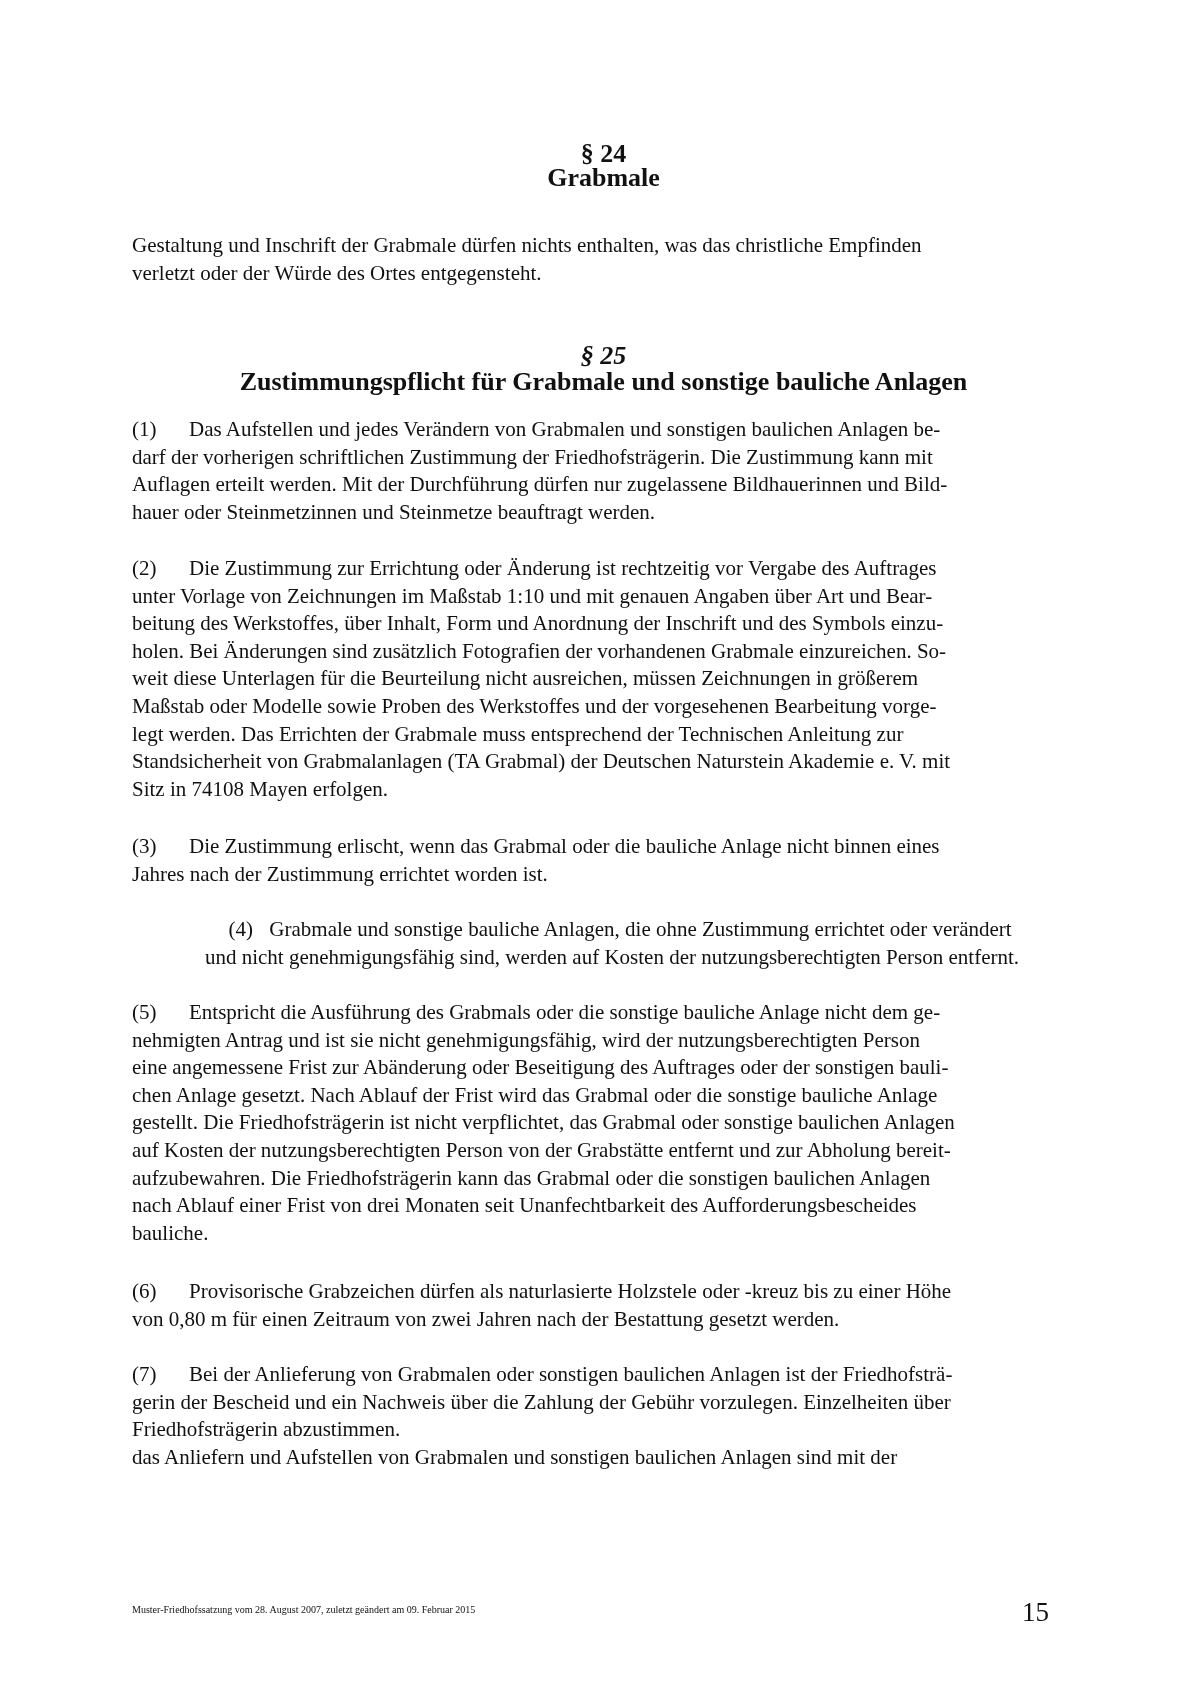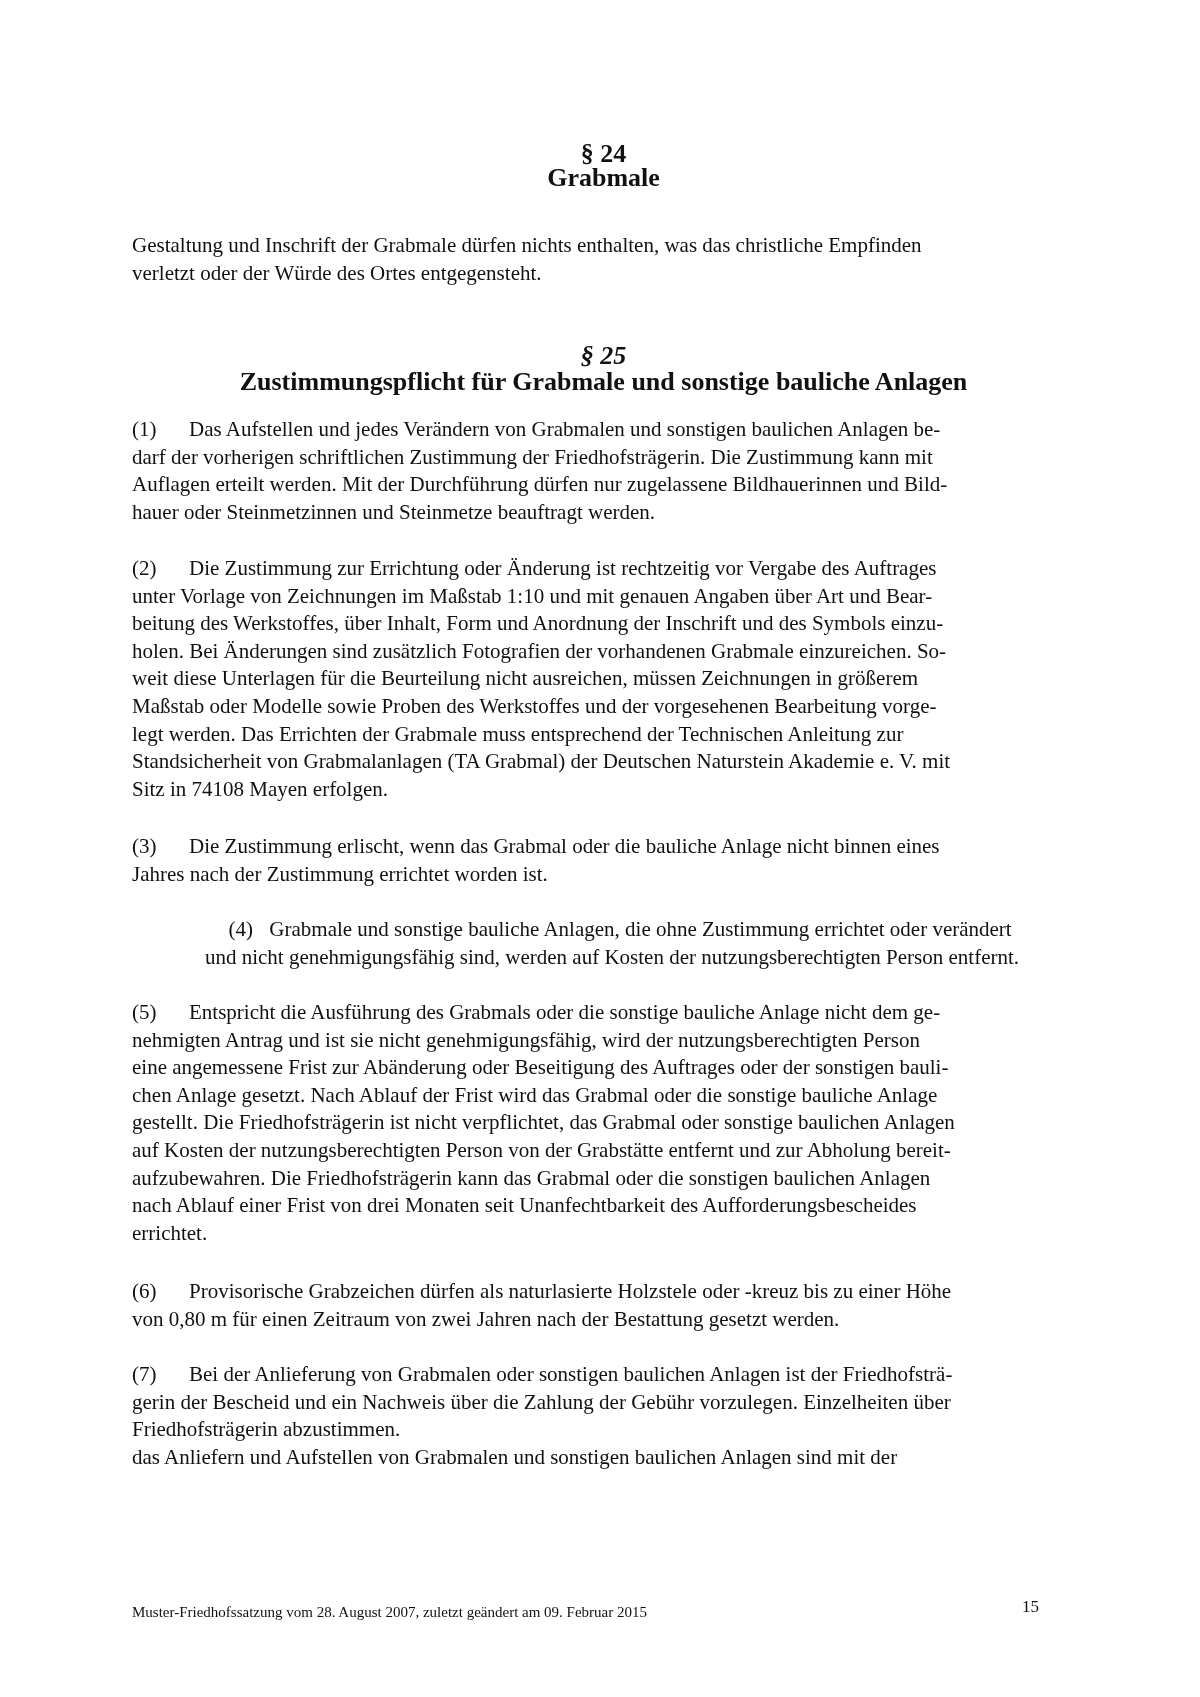--- a/index.html
+++ b/index.html
@@ -4,22 +4,22 @@
 <style>
   html, body { margin: 0; padding: 0; background: #ffffff; }
   body { width: 1200px; height: 1697px; position: relative; overflow: hidden;
          font-family: "Liberation Serif", "DejaVu Serif", serif; color: #111111; }
   .page { position: absolute; left: 0; top: 0; width: 1200px; height: 1697px; background: #ffffff; }
   .heading { position: absolute; left: 132px; width: 943px; text-align: center;
              font-weight: bold; font-size: 26px; line-height: 24px; }
   .block { position: absolute; left: 132px; width: 960px; font-size: 21px; line-height: 27.6px; }
   .line { display: block; white-space: nowrap; height: 27.6px; }
   .num { display: inline-block; width: 57px; }
-  .footer-text { position: absolute; left: 132px; top: 1604px; font-size: 15px; white-space: nowrap; }
-  .page-num { position: absolute; left: 1022px; top: 1597px; font-size: 17px; }
+  .footer-text { position: absolute; left: 132px; top: 1604px; font-size: 10px; white-space: nowrap; }
+  .page-num { position: absolute; left: 1022px; top: 1597px; font-size: 27px; }
 </style>
 </head>
 <body>
 
 <div class="page">
 
   <div class="heading" style="top:142px;">§ 24</div>
   <div class="heading" style="top:166px;">Grabmale</div>
 
   <div class="block" style="top:232px;">
@@ -61,21 +61,21 @@
 
   <div class="block" style="top:999px;">
     <span class="line"><span class="num">(5)</span><span>Entspricht die Ausführung des Grabmals oder die sonstige bauliche Anlage nicht dem ge-</span></span>
     <span class="line">nehmigten Antrag und ist sie nicht genehmigungsfähig, wird der nutzungsberechtigten Person</span>
     <span class="line">eine angemessene Frist zur Abänderung oder Beseitigung des Auftrages oder der sonstigen bauli-</span>
     <span class="line">chen Anlage gesetzt. Nach Ablauf der Frist wird das Grabmal oder die sonstige bauliche Anlage</span>
     <span class="line">gestellt. Die Friedhofsträgerin ist nicht verpflichtet, das Grabmal oder sonstige baulichen Anlagen</span>
     <span class="line">auf Kosten der nutzungsberechtigten Person von der Grabstätte entfernt und zur Abholung bereit-</span>
     <span class="line">aufzubewahren. Die Friedhofsträgerin kann das Grabmal oder die sonstigen baulichen Anlagen</span>
     <span class="line">nach Ablauf einer Frist von drei Monaten seit Unanfechtbarkeit des Aufforderungsbescheides</span>
-    <span class="line">errichtet.</span>
+    <span class="line">bauliche.</span>
   </div>
 
   <div class="block" style="top:1278px;">
     <span class="line"><span class="num">(6)</span><span>Provisorische Grabzeichen dürfen als naturlasierte Holzstele oder -kreuz bis zu einer Höhe</span></span>
     <span class="line">von 0,80 m für einen Zeitraum von zwei Jahren nach der Bestattung gesetzt werden.</span>
   </div>
 
   <div class="block" style="top:1361px;">
     <span class="line"><span class="num">(7)</span><span>Bei der Anlieferung von Grabmalen oder sonstigen baulichen Anlagen ist der Friedhofsträ-</span></span>
     <span class="line">gerin der Bescheid und ein Nachweis über die Zahlung der Gebühr vorzulegen. Einzelheiten über</span>

